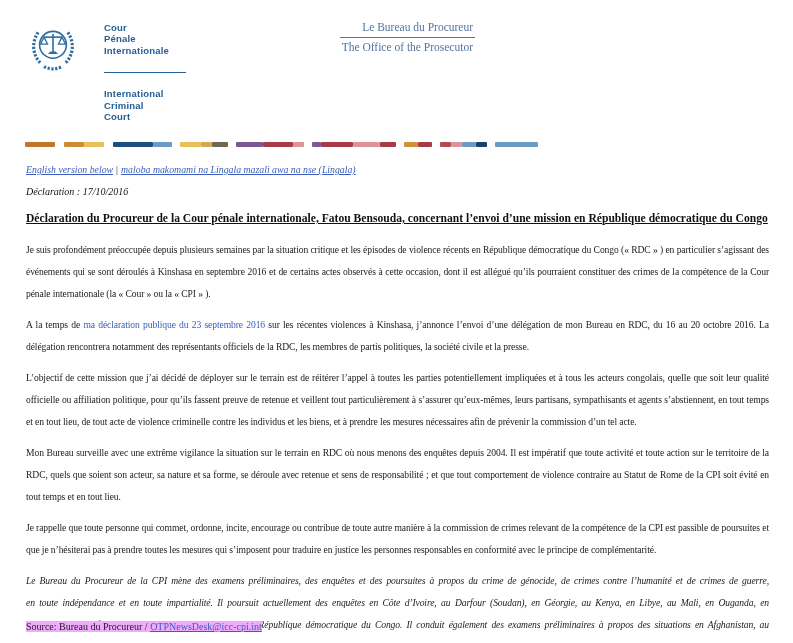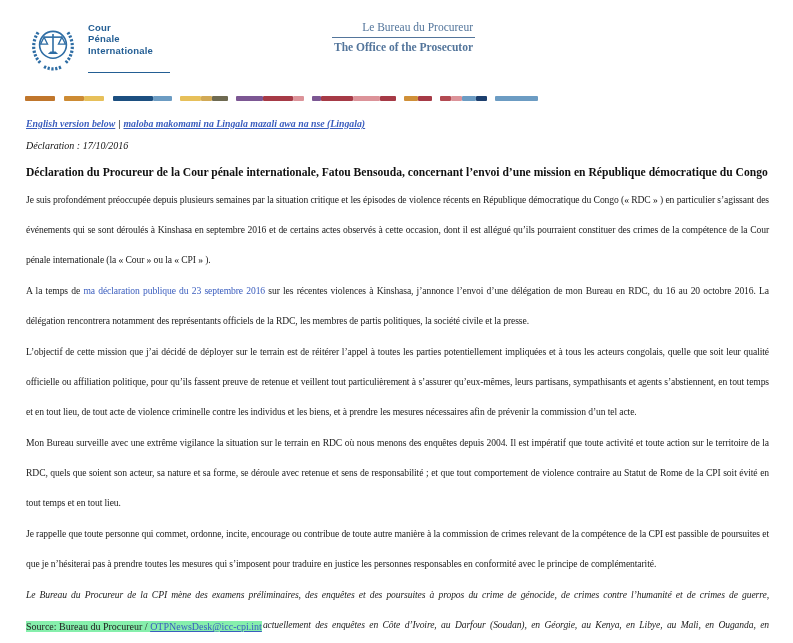--- a/index.html
+++ b/index.html
@@ -8,46 +8,46 @@
     width:793px;height:643px;
     background:#ffffff;
     overflow:hidden;
     font-family:"Liberation Serif", serif;
     color:#1c1c1c;
   }
   
   .header{display:flex;align-items:flex-start;padding:10px 30px 0 30px;}
   .logo{display:flex;align-items:flex-start;}
   .emblem{width:46px;height:72px;margin-top:2px;}
-  .logo-text{margin-left:12px;font-family:"Liberation Sans",sans-serif;
+  .logo-text{margin-left:28px;font-family:"Liberation Sans",sans-serif;
     font-weight:bold;font-size:9.5px;line-height:11.5px;color:#235e94;
     white-space:pre-line;letter-spacing:.2px;}
   .logo-rule{border:0;border-top:1.5px solid #235e94;width:82px;margin:4px 0 4px 0;}
   .office{margin-left:auto;margin-right:288px;margin-top:10px;
     font-size:11.5px;line-height:15px;color:#53759b;text-align:right;min-width:132px;}
   .office-fr{padding:0 2px 2px 2px;}
   .office-rule{border:0;border-top:1px solid #53759b;margin:0 0 2px 0;}
-  .office-en{padding:0 2px;font-weight:bold;}
+  .office-en{padding:0 2px;}
   
   .band{display:flex;align-items:center;height:5px;margin:8px 0 0 25px;}
   .band-seg{height:5px;border-radius:1px;}
   
   .content{padding:0 24px 0 26px;}
-  .nav-links{margin-top:17px;font-size:9.8px;font-style:italic;font-weight:bold;}
+  .nav-links{margin-top:17px;font-size:9.8px;font-style:italic;}
   .nav-links a{color:#3a5dbe;text-decoration:underline;cursor:pointer;}
   .nav-sep{color:#1c1c1c;font-style:normal;padding:0 3px;}
   .meta-line{margin-top:11px;font-size:10px;font-style:italic;color:#111;}
   .doc-title{margin-top:10px;font-size:11.6px;font-weight:bold;line-height:23px;
-    text-align:justify;color:#111;}
-  .para{margin-top:1px;font-size:9.6px;line-height:30px;text-align:justify;
+    text-align:justify;color:#111;text-decoration:underline;}
+  .para{margin-top:9px;font-size:9.6px;line-height:22px;text-align:justify;
     letter-spacing:-0.1px;color:#222;}
   .para a{color:#3a5dbe;cursor:pointer;}
   .para.italic{font-style:italic;word-spacing:1.5px;}
   
-  .source{position:absolute;left:26px;bottom:11px;font-size:10px;background:#86efac;}
+  .source{position:absolute;left:26px;bottom:11px;font-size:10px;background:#f0abfc;}
   .source a{color:#3a5dbe;text-decoration:underline;cursor:pointer;}
 </style>
 </head>
 <body>
 
 <div class="page">
 
   <div class="header">
     <div class="logo">
       <svg class="emblem" viewBox="0 0 72 78" width="46" height="72" xmlns="http://www.w3.org/2000/svg">
@@ -59,20 +59,23 @@
         <line x1="22" y1="22" x2="50" y2="22" stroke="#2e6da4" stroke-width="2.5"></line>
         <path d="M22,22 L16.5,33 L27.5,33 Z" fill="none" stroke="#2e6da4" stroke-width="2"></path>
         <path d="M50,22 L44.5,33 L55.5,33 Z" fill="none" stroke="#2e6da4" stroke-width="2"></path>
         <path d="M28,48.5 L44,48.5 L40,44.5 L32,44.5 Z" fill="#2e6da4"></path>
       </svg>
       <div class="logo-text">
         <div>Cour
 Pénale
 Internationale</div>
         <hr class="logo-rule">
+        <div>International
+Criminal
+Court</div>
       </div>
     </div>
     <div class="office">
       <div class="office-fr">Le Bureau du Procureur</div>
       <hr class="office-rule">
       <div class="office-en">The Office of the Prosecutor</div>
     </div>
   </div>
 
   <div class="band">

